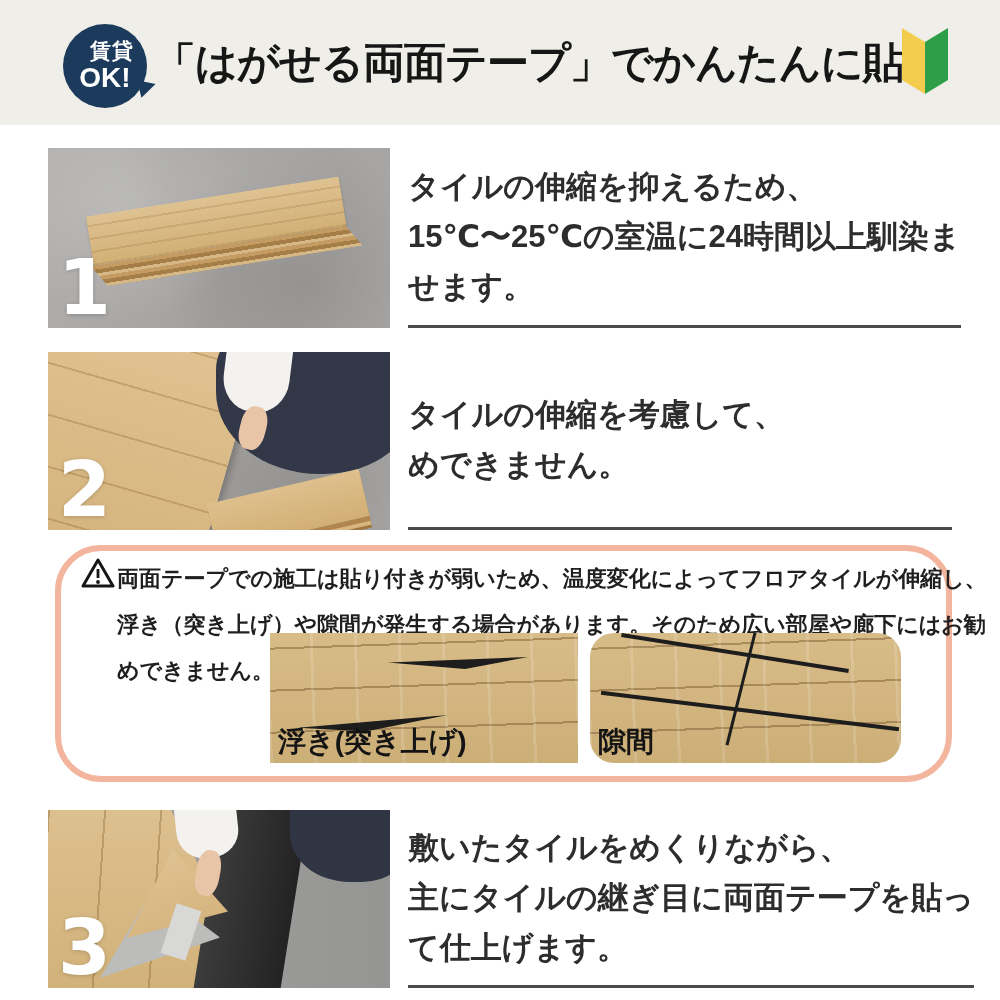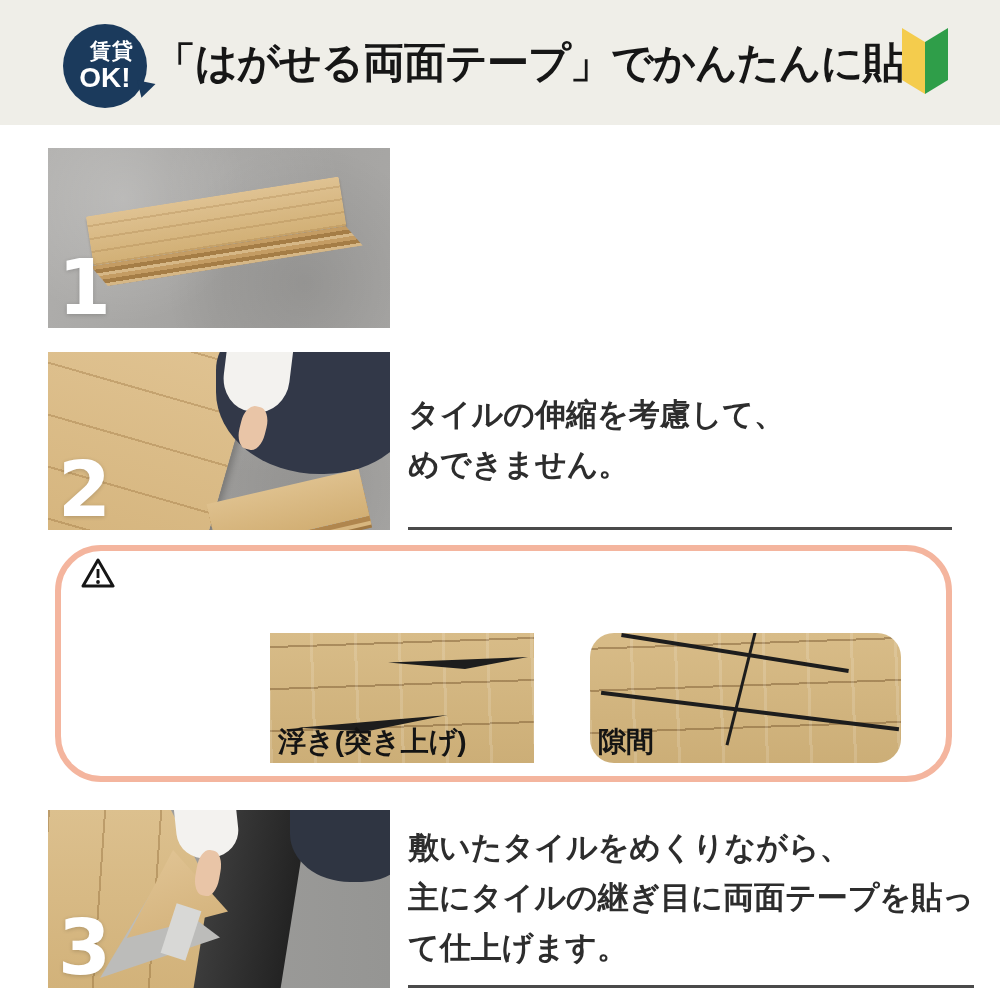--- a/index.html
+++ b/index.html
@@ -119,21 +119,21 @@
   .warn-icon{position:absolute;left:20px;top:6px;}
   .warn-lines{margin:5px 0 0 56px;}
   .warn-lines p{margin:0;font-size:22px;line-height:46px;font-weight:600;color:#1f1f1f;white-space:nowrap;}
   .wphoto{
     position:absolute;top:82px;height:130px;overflow:hidden;
     background:
       repeating-linear-gradient(88deg,rgba(255,255,255,.14) 0 3px,transparent 3px 44px),
       repeating-linear-gradient(-2deg,transparent 0 40px,rgba(115,82,42,.45) 40px 42px),
       linear-gradient(180deg,#d8bc88,#ccae77);
   }
-  .wp1{left:209px;width:264px;}
+  .wp1{left:209px;width:308px;}
   .wp2{left:529px;width:311px;border-radius:24px;}
   .wlabel{position:absolute;left:8px;bottom:2px;font-size:28px;font-weight:600;color:#141414;}
   .crack{position:absolute;background:#1d1d1d;}
   .c1{left:118px;top:24px;width:140px;height:12px;clip-path:polygon(0 45%,100% 0,55% 100%);}
   .c2{left:28px;top:86px;width:150px;height:12px;clip-path:polygon(0 30%,100% 10%,45% 100%);transform:rotate(-4deg);}
   .g1{left:30px;top:18px;width:230px;height:4px;transform:rotate(9deg);}
   .g2{left:10px;top:76px;width:300px;height:4px;transform:rotate(7deg);}
   .g3{left:150px;top:-6px;width:3px;height:120px;transform:rotate(14deg);}
 </style>
 </head>
@@ -152,20 +152,25 @@
 </div>
 
 <section class="step step1">
   <figure class="photo concrete" style="margin:0">
     <div class="p1-stack">
       <div class="p1-top"></div>
       <div class="p1-side"></div>
     </div>
     <span class="stepnum">1</span>
   </figure>
+  <div class="steptext">
+    <p>タイルの伸縮を抑えるため、</p>
+    <p>15℃〜25℃の室温に24時間以上馴染ま</p>
+    <p>せます。</p>
+  </div>
 </section>
 
 <section class="step step2">
   <figure class="photo concrete" style="margin:0">
     <div class="p2-tile"></div>
     <div class="p2-body"></div>
     <div class="p2-sleeve"></div>
     <div class="p2-hand"></div>
     <div class="p2-stack"></div>
     <span class="stepnum">2</span>
@@ -175,20 +180,25 @@
     <p>めできません。</p>
   </div>
 </section>
 
 <aside class="warnbox">
   <svg class="warn-icon" width="34" height="32" viewBox="0 0 34 32">
     <polygon points="17,3 32,29 2,29" fill="none" stroke="#161616" stroke-width="3" stroke-linejoin="round"></polygon>
     <rect x="15.6" y="12" width="2.8" height="9" fill="#161616"></rect>
     <circle cx="17" cy="25" r="1.9" fill="#161616"></circle>
   </svg>
+  <div class="warn-lines">
+    <p>両面テープでの施工は貼り付きが弱いため、温度変化によってフロアタイルが伸縮し、</p>
+    <p>浮き（突き上げ）や隙間が発生する場合があります。そのため広い部屋や廊下にはお勧</p>
+    <p>めできません。</p>
+  </div>
   <div class="wphoto wp1">
     <div class="crack c1"></div>
     <div class="crack c2"></div>
     <span class="wlabel">浮き(突き上げ)</span>
   </div>
   <div class="wphoto wp2">
     <div class="crack g1"></div>
     <div class="crack g2"></div>
     <div class="crack g3"></div>
     <span class="wlabel">隙間</span>

